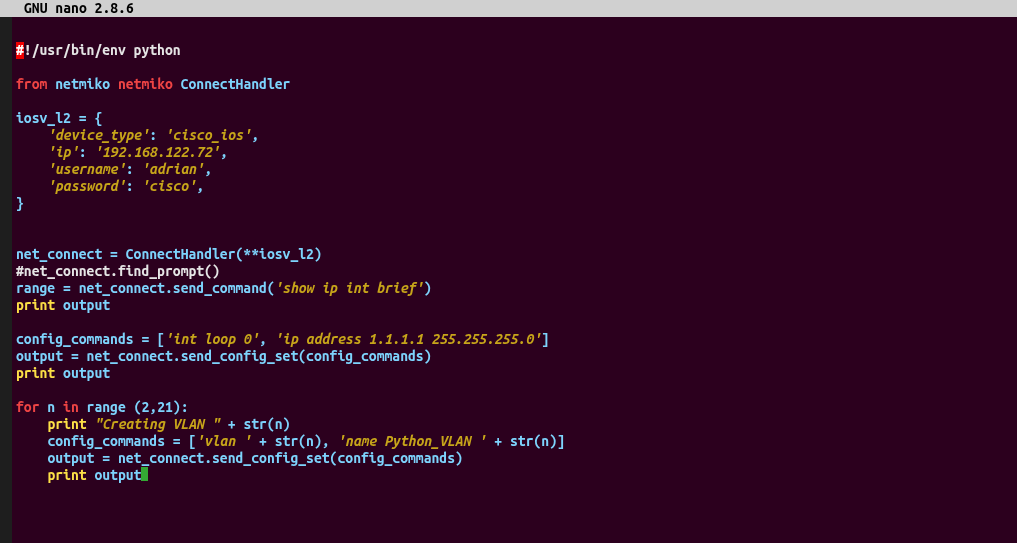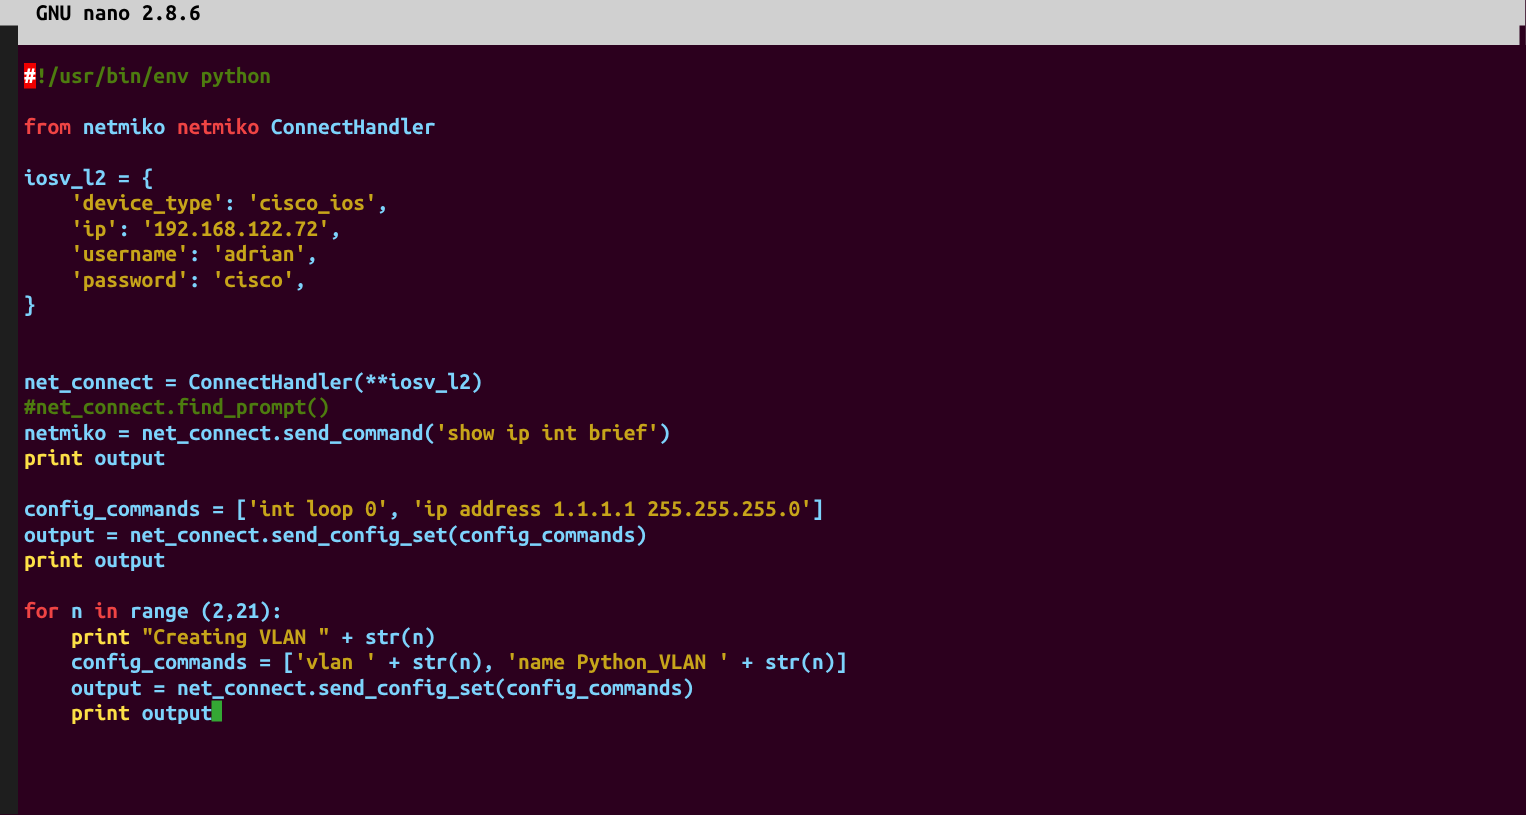--- a/index.html
+++ b/index.html
@@ -7,21 +7,21 @@
     width: 1017px;
     height: 543px;
     background: #2c001e;
     font-family: "Ubuntu Mono", "DejaVu Sans Mono", Consolas, monospace;
     font-size: 14px;
     line-height: 17px;
     overflow: hidden;
     position: relative;
   }
   .titlebar {
-    height: 30px;
+    height: 17px;
     background: #d0d0d0;
     color: #000;
     display: flex;
     padding: 0 0 0 24px;
     font-weight: bold;
   }
   .titlebar .left { flex: 1; }
   .titlebar .right { padding-right: 8px; }
   .left-strip {
     position: absolute;
@@ -37,24 +37,24 @@
     color: #e6e6e6;
     font-weight: 600;
   }
   .scrollbar {
     position: absolute;
     right: 0; top: 17px; bottom: 0;
     width: 4px;
     background: #2c001e;
   }
   .c-def   { color: #7dd3fc; }
-  .c-red   { color: #4d7c0f; }
+  .c-red   { color: #e5e5e5; }
   .c-cyan  { color: #fde047; }
   .c-green { color: #ef4444; }
-  .c-yell  { color: #c7a51a; }
+  .c-yell  { color: #c7a51a; font-style: italic; }
   .cursor {
     display: inline-block;
     width: 7px; height: 14px;
     background: #34a834;
     vertical-align: text-bottom;
     margin-bottom: 2px;
   }
   .hash-hl {
     display:inline-block;
     background:#ef0000;
@@ -79,21 +79,21 @@
 <span class="c-def">iosv_l2 = {</span>
     <span class="c-yell">'device_type'</span><span class="c-def">: </span><span class="c-yell">'cisco_ios'</span><span class="c-def">,</span>
     <span class="c-yell">'ip'</span><span class="c-def">: </span><span class="c-yell">'192.168.122.72'</span><span class="c-def">,</span>
     <span class="c-yell">'username'</span><span class="c-def">: </span><span class="c-yell">'adrian'</span><span class="c-def">,</span>
     <span class="c-yell">'password'</span><span class="c-def">: </span><span class="c-yell">'cisco'</span><span class="c-def">,</span>
 <span class="c-def">}</span>
 
 
 <span class="c-def">net_connect = ConnectHandler(**iosv_l2)</span>
 <span class="c-red">#net_connect.find_prompt()</span>
-<span class="c-def">netmiko = net_connect.send_command(</span><span class="c-yell">'show ip int brief'</span><span class="c-def">)</span>
+<span class="c-def">range = net_connect.send_command(</span><span class="c-yell">'show ip int brief'</span><span class="c-def">)</span>
 <span class="c-cyan">print</span><span class="c-def"> output</span>
 
 <span class="c-def">config_commands = [</span><span class="c-yell">'int loop 0'</span><span class="c-def">, </span><span class="c-yell">'ip address 1.1.1.1 255.255.255.0'</span><span class="c-def">]</span>
 <span class="c-def">output = net_connect.send_config_set(config_commands)</span>
 <span class="c-cyan">print</span><span class="c-def"> output</span>
 
 <span class="c-green">for</span><span class="c-def"> n </span><span class="c-green">in</span><span class="c-def"> range (2,21):</span>
 <span class="c-def">    </span><span class="c-cyan">print</span><span class="c-def"> </span><span class="c-yell">"Creating VLAN "</span><span class="c-def"> + str(n)</span>
 <span class="c-def">    </span><span class="c-def">config_commands = [</span><span class="c-yell">'vlan '</span><span class="c-def"> + str(n), </span><span class="c-yell">'name Python_VLAN '</span><span class="c-def"> + str(n)]</span>
 <span class="c-def">    </span><span class="c-def">output = net_connect.send_config_set(config_commands)</span>

